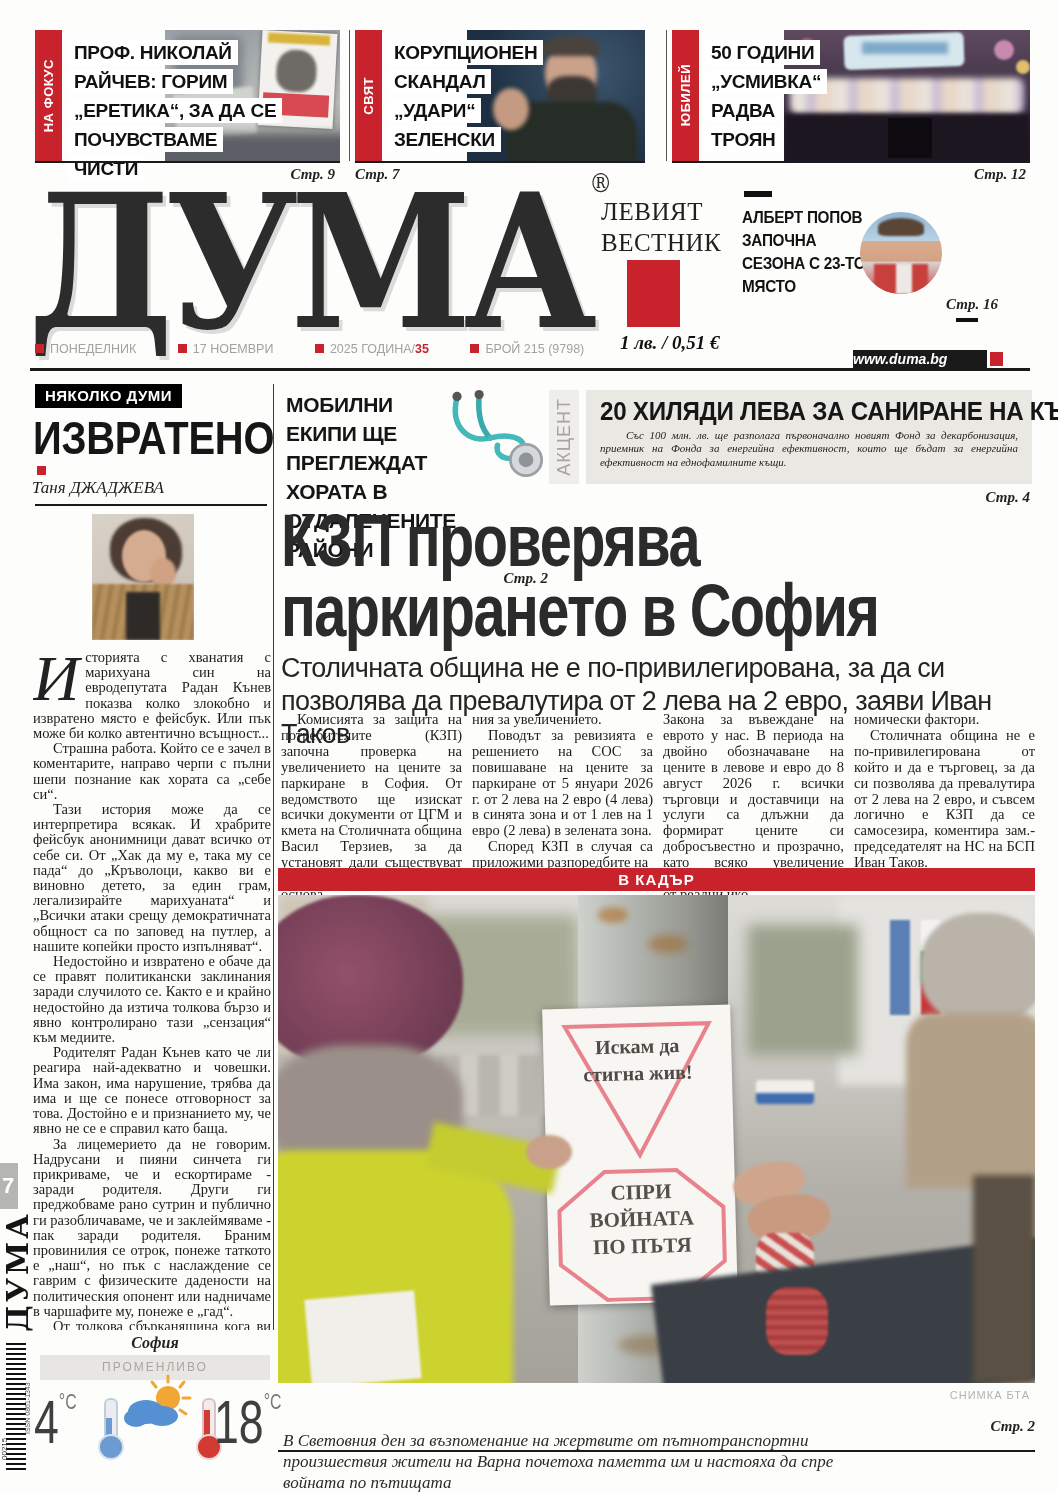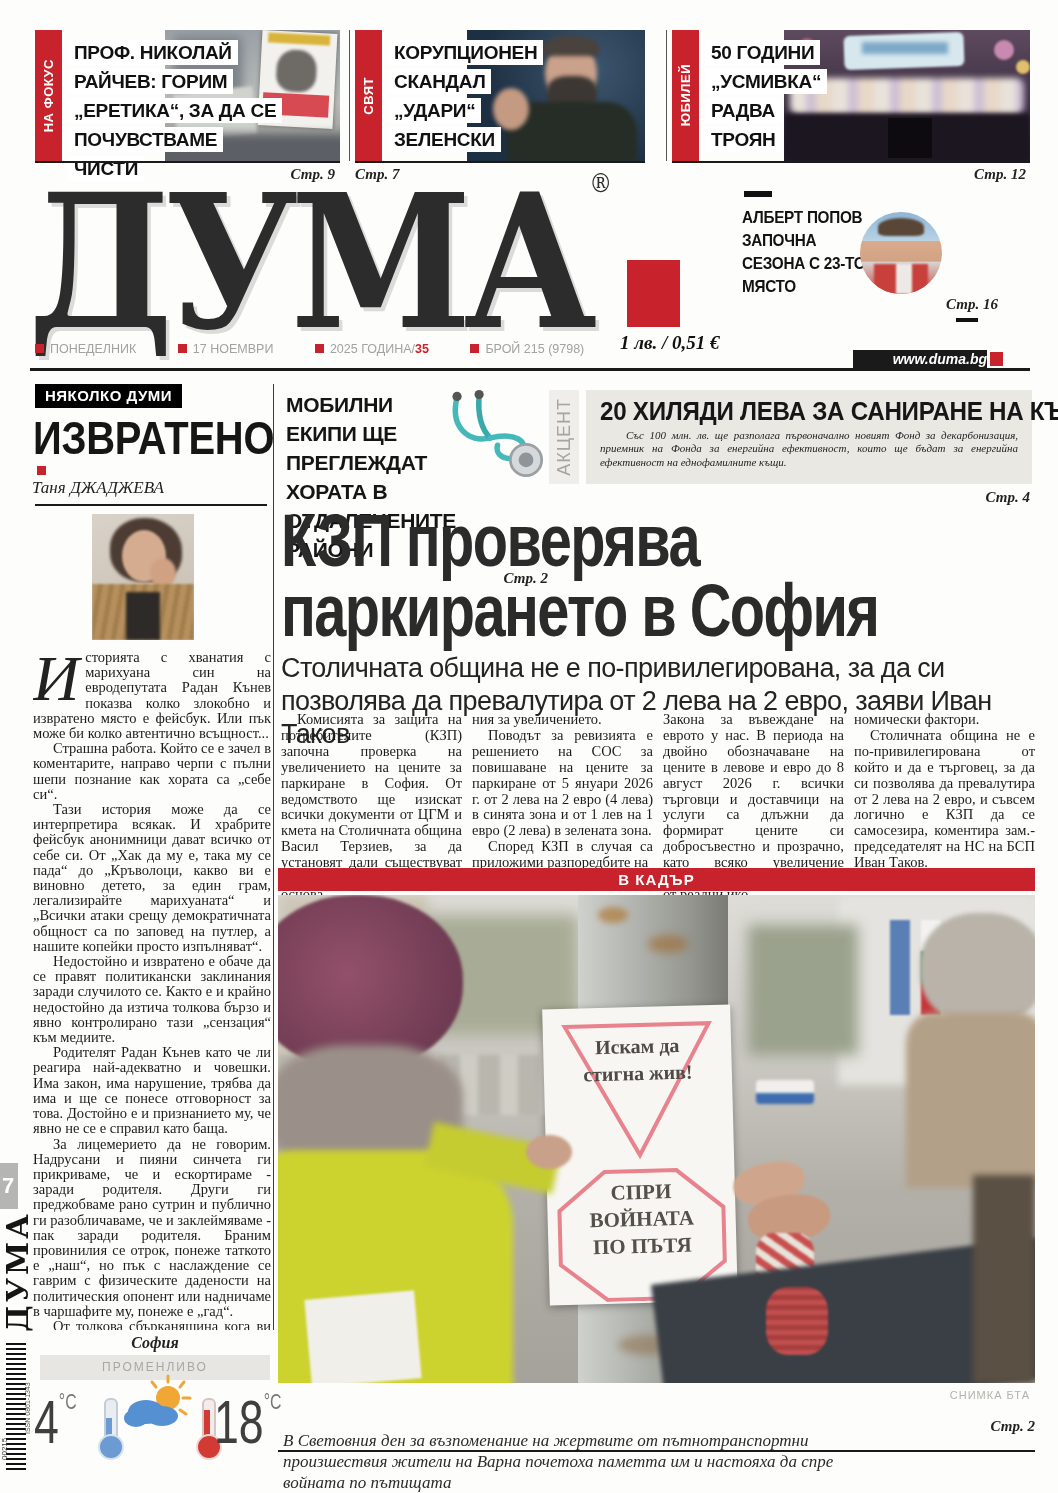--- a/index.html
+++ b/index.html
@@ -89,39 +89,43 @@
     <div class="abs rule" style="left:0;top:131px;width:358px;height:2px;"></div>
     <div class="abs pageref" style="left:0;top:136px;width:354px;text-align:right;">Стр. 12</div>
   </div>
 
   <div class="abs" style="left:349px;top:30px;width:1px;height:131px;background:#555;"></div>
   <div class="abs" style="left:666px;top:30px;width:1px;height:131px;background:#555;"></div>
 
   <div class="abs" style="left:28px;top:168px;transform:scaleX(.88);transform-origin:left top;white-space:nowrap;">
     <span style="font-family:'DejaVu Serif',serif;font-weight:bold;font-size:186px;line-height:160px;letter-spacing:-9px;color:#2c2c2c;text-shadow:4px 4px 0 rgba(120,120,120,.25);">ДУМА</span><span style="font-family:'DejaVu Serif',serif;font-size:26px;vertical-align:135px;color:#2c2c2c;">®</span>
   </div>
+  <div class="abs serif" style="left:601px;top:196px;font-size:25px;line-height:31px;letter-spacing:.5px;color:#1f1f1f;">
+    <div>ЛЕВИЯТ</div>
+    <div>ВЕСТНИК</div>
+  </div>
   <div class="abs" style="left:627px;top:260px;width:53px;height:67px;background:#c8232c;"></div>
 
   <div class="abs" style="left:744px;top:191px;width:28px;height:6px;background:#111;"></div>
   <div class="abs cond" style="left:742px;top:206px;width:150px;font-size:17px;line-height:23px;color:#121212;transform:scaleX(.9);transform-origin:left top;">АЛБЕРТ ПОПОВ ЗАПОЧНА СЕЗОНА С 23-ТО МЯСТО</div>
   <div class="abs photo-frame" style="left:860px;top:212px;width:82px;height:82px;border-radius:50%;background:linear-gradient(180deg,#8db6d6 0%,#b9d2e4 35%,#d9ab8c 36%,#d2a285 60%,#d8d5d2 61%,#c8403c 100%);">
     <div class="abs" style="left:18px;top:6px;width:46px;height:18px;background:#5a4636;border-radius:50% 50% 20% 20%;filter:blur(1px);"></div>
     <div class="abs" style="left:14px;top:52px;width:54px;height:30px;background:linear-gradient(90deg,#c8403c 0 40%,#ece9e6 40% 70%,#c8403c 70%);filter:blur(1px);"></div>
   </div>
   <div class="abs pageref" style="left:946px;top:296px;">Стр. 16</div>
   <div class="abs" style="left:956px;top:318px;width:22px;height:4px;background:#111;"></div>
 
   <div class="abs sans" style="left:35px;top:342px;font-size:12.5px;color:#a2a2a2;">
     <span style="display:inline-block;width:9px;height:9px;background:#c8232c;margin-right:6px;"></span><span>ПОНЕДЕЛНИК</span>
     <span style="display:inline-block;width:9px;height:9px;background:#c8232c;margin:0 6px 0 38px;"></span><span>17 НОЕМВРИ</span>
     <span style="display:inline-block;width:9px;height:9px;background:#c8232c;margin:0 6px 0 38px;"></span><span>2025 ГОДИНА/</span><span style="color:#c8232c;font-weight:bold;">35</span>
     <span style="display:inline-block;width:9px;height:9px;background:#c8232c;margin:0 6px 0 38px;"></span><span>БРОЙ 215 (9798)</span>
   </div>
   <div class="abs serif" style="left:620px;top:332px;font-size:19px;font-weight:bold;font-style:italic;color:#111;">1 лв. / 0,51 €</div>
-  <div class="abs" style="left:853px;top:350px;width:134px;height:18px;background:#1a1a1a;text-align:right;">
+  <div class="abs" style="left:853px;top:350px;width:134px;height:18px;background:#1a1a1a;text-align:left;">
     <span class="sans" style="color:#fff;font-weight:bold;font-style:italic;font-size:14px;line-height:18px;">www.duma.bg</span>
   </div>
   <div class="abs" style="left:990px;top:352px;width:13px;height:14px;background:#c8232c;"></div>
   <div class="abs rule" style="left:30px;top:368px;width:1000px;height:3px;"></div>
 
   <div class="abs" style="left:35px;top:384px;background:#000000;padding:3px 10px;">
     <span class="sans" style="color:#fff;font-weight:bold;font-size:15px;letter-spacing:.5px;">НЯКОЛКО ДУМИ</span>
   </div>
   <div class="abs cond" style="left:33px;top:410px;font-size:47px;color:#161616;transform:scaleX(.85);transform-origin:left top;">ИЗВРАТЕНО</div>
   <div class="abs" style="left:37px;top:466px;width:9px;height:9px;background:#c8232c;"></div>

